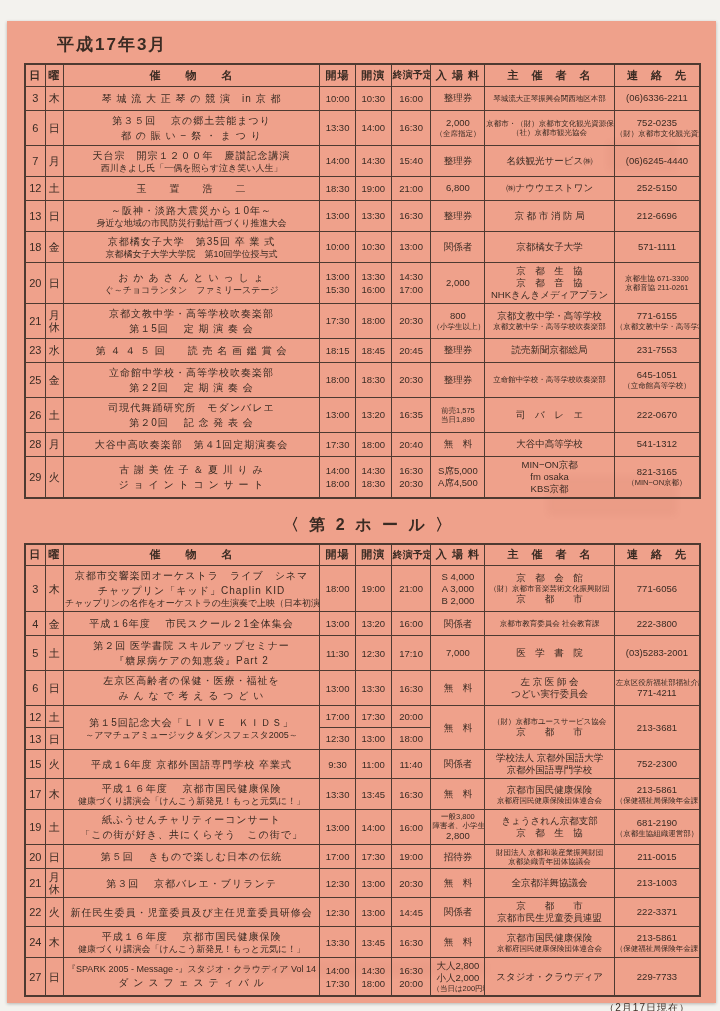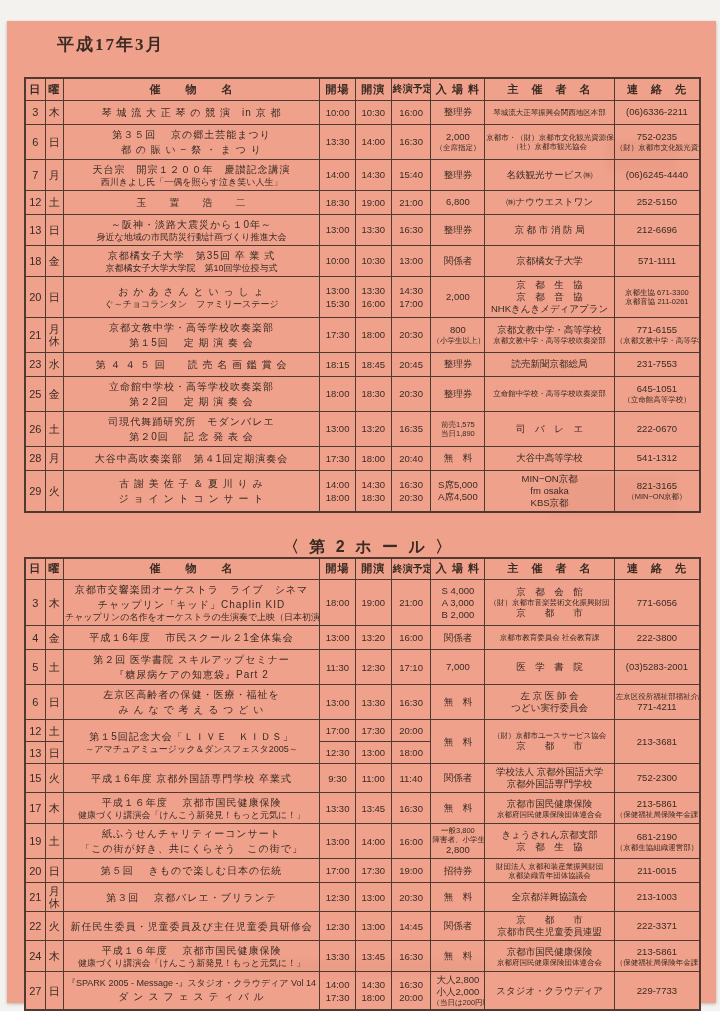--- a/index.html
+++ b/index.html
@@ -26,22 +26,21 @@
     position:absolute;
     background:rgba(120,30,20,.35);
     filter:blur(3px);
     opacity:.10;
     border-radius:2px;
     pointer-events:none;
   }
   .topbar{
     position:relative;
     height:30px;
-    margin:10px 18px 16px 18px;
-    font-family:Liberation Serif, serif;
+    margin:10px 18px 2px 18px;
   }
   .doc-date{
     font-size:17px;
     font-weight:bold;
     letter-spacing:2px;
     position:absolute;
     left:32px; top:2px;
   }
   .hall-title{
     position:absolute;
@@ -50,21 +49,21 @@
     font-size:16px;
     font-weight:bold;
     letter-spacing:3px;
     white-space:nowrap;
   }
   .hall2bar{
     position:relative;
     height:26px;
     margin:12px 0 6px 0;
   }
-  .hall2bar .hall-title{ left:51%; top:12px; }
+  .hall2bar .hall-title{ left:51%; top:4px; }
 
   table.sched{
     width:677px;
     margin-left:17px;
     border-collapse:collapse;
     table-layout:fixed;
     border:2px solid var(--line);
     background:var(--paper);
   }
   .sched th,.sched td{

